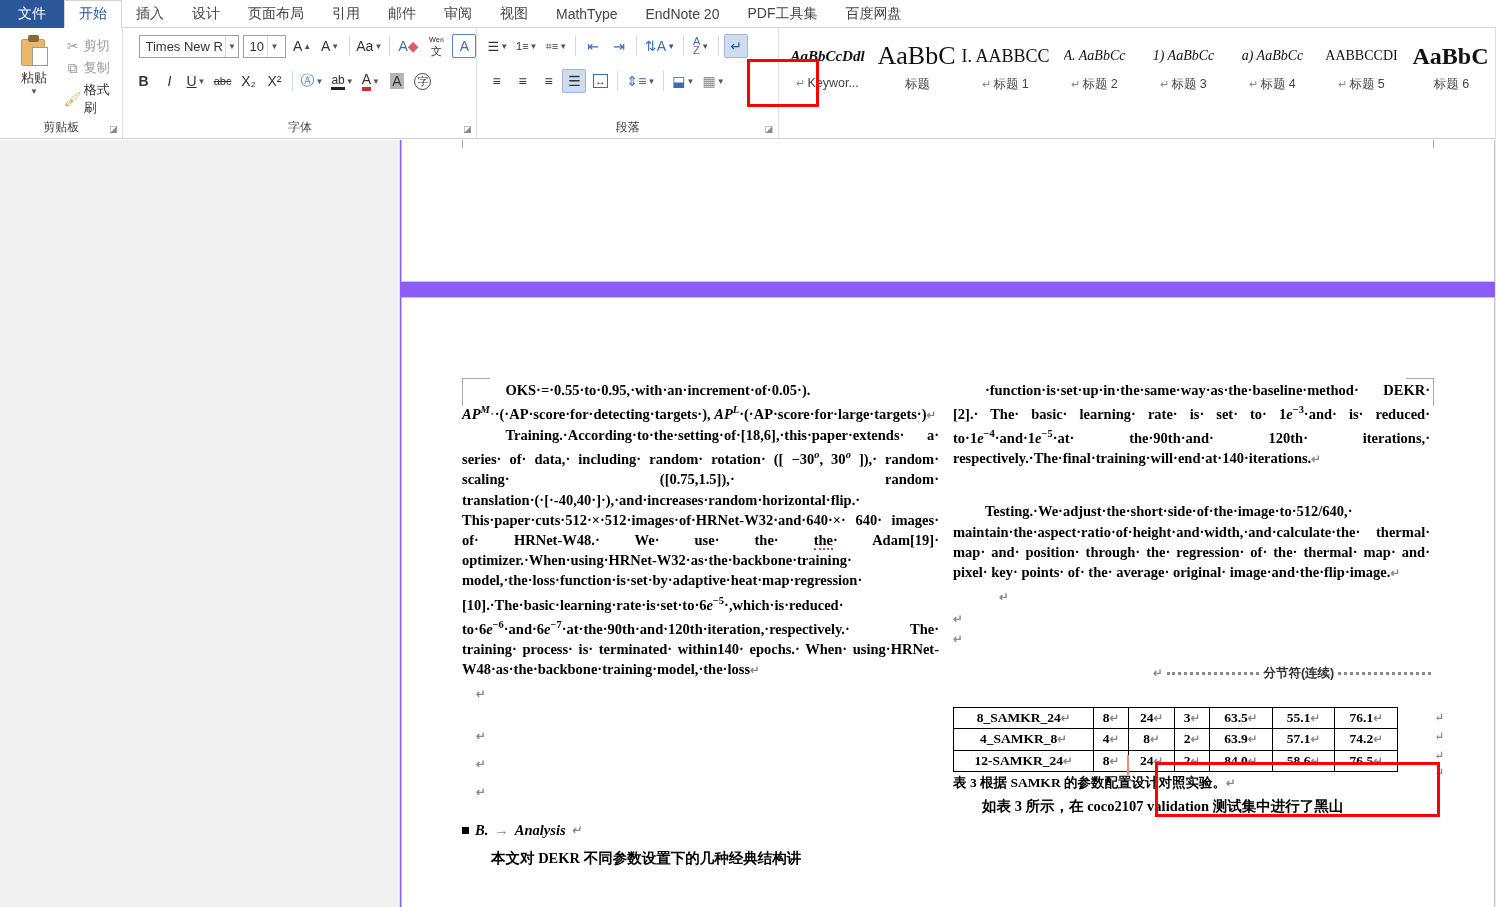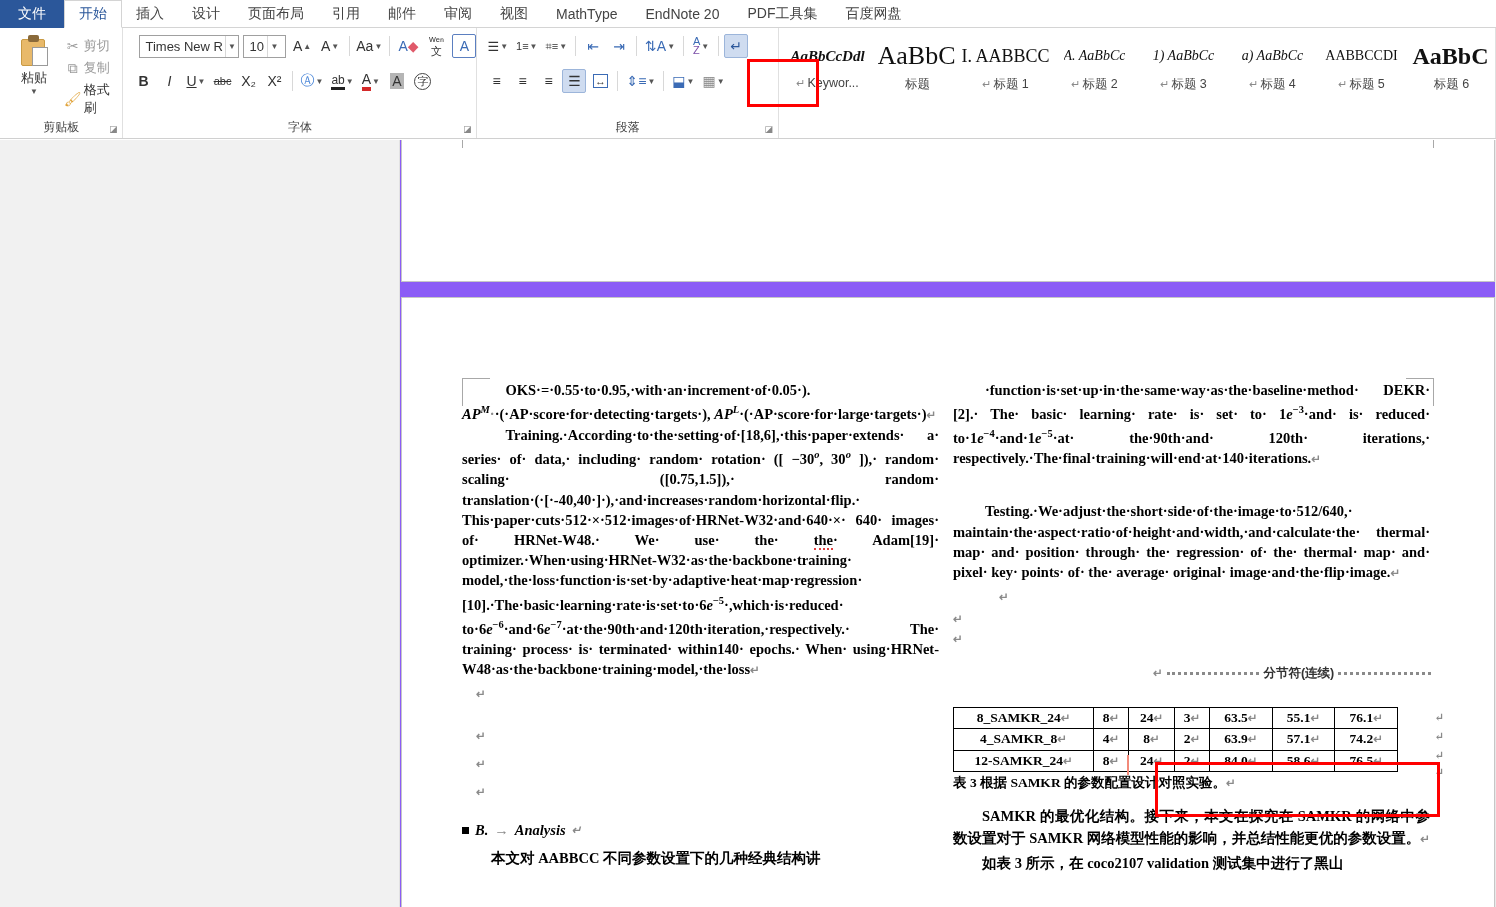--- a/index.html
+++ b/index.html
@@ -540,21 +540,21 @@
           </div>
 
         <div class="bulletline" style="margin-top:14px">
           <span class="sqbullet"></span>
           <i>B.</i>
             <span class="arrow-tab">→</span>
             <i>Analysis</i>
             <span class="pm">↵</span>
         </div>
 
-        <p class="cjk" style="text-indent:2em; margin-top:8px;">本文对 AABBCC 不同参数设置下的几种经典结构讲</p>
+        <p class="cjk" style="text-indent:2em; margin-top:8px;">本文对 DEKR 不同参数设置下的几种经典结构讲</p>
       </div>
 
       <div class="col">
 
         <p style="text-indent:2.2em;">
           <span>·function·is·set·up·in·the·same·way·as·the·baseline·method· DEKR· [2].· The· basic· learning· rate· is· set· to· 1</span><i class="mi">e</i><sup>−3</sup><span>·and· is· reduced· to·1</span><i class="mi">e</i><sup>−4</sup><span>·and·1</span><i class="mi">e</i><sup>−5</sup><span>·at· the·90th·and· 120th· iterations,· respectively.·The·final·training·will·end·at·140·iterations.</span><span class="pm">↵</span>
         </p>
 
         <p style="text-indent:2.2em;margin-top:32px;">
           <b>Testing.</b><span>·We·adjust·the·short·side·of·the·image·to·512/640,· maintain·the·aspect·ratio·of·height·and·width,·and·calculate·the· thermal· map· and· position· through· the· regression· of· the· thermal· map· and· pixel· key· points· of· the· average· original· image·and·the·flip·image.</span><span class="pm">↵</span>
@@ -614,23 +614,20 @@
           <span class="tbl-pm" style="top:0px;">↵</span>
           <span class="tbl-pm" style="top:19px;">↵</span>
           <span class="tbl-pm" style="top:38px;">↵</span>
           <span class="tbl-pm" style="top:55px;">↵</span>
         </div>
 
         <p class="cjk" style="font-size:13.5px;margin-top:1px">
           <span>表 3 根据 SAMKR 的参数配置设计对照实验。</span><span class="pm">↵</span>
         </p>
 
-        <p class="cjk" style="text-indent:2em; margin-top:12px; line-height:22px;">
-          <b>SAMKR 的最优化结构。</b><span>接下来，本文在探究在 SAMKR 的网络中参数设置对于 SAMKR 网络模型性能的影响，并总结性能更优的参数设置。</span><span class="pm">↵</span>
-        </p>
 
         <p class="cjk" style="text-indent:2em; margin-top:2px; line-height:22px;">如表 3 所示，在 coco2107 validation 测试集中进行了黑山</p>
       </div>
     </div>
 
     <div class="cursor-bar" style="left:725px; top:457px;"></div>
   </div>
 
   <div class="secbox"></div>
 

